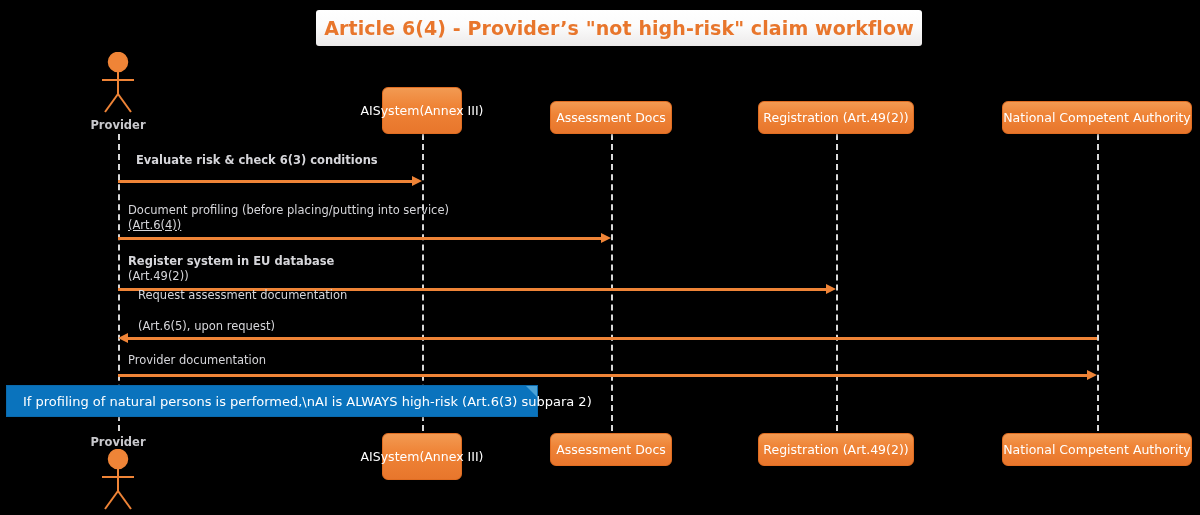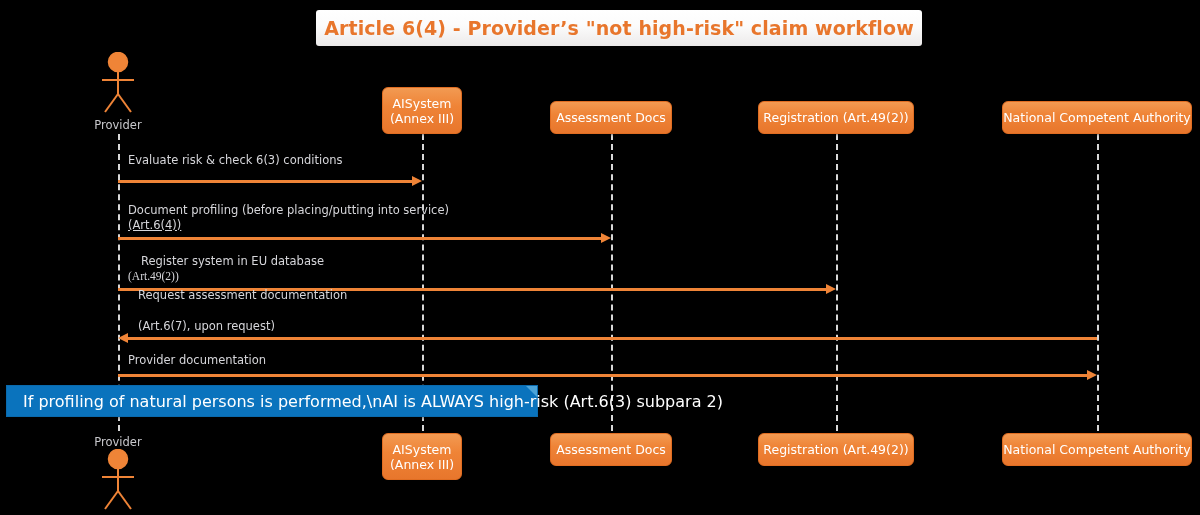--- a/index.html
+++ b/index.html
@@ -43,41 +43,41 @@
     border-left: 2px dashed #d8d8d8;
   }
 
   
   .pbox {
     position: absolute;
     background: linear-gradient(180deg, #f29a52 0%, #ef8437 40%, #e8762c 100%);
     border: 1px solid #e06d22;
     border-radius: 6px;
     display: flex;
-    flex-direction: column;
     align-items: center;
     justify-content: center;
     color: #ffffff;
     font-size: 12.5px;
     line-height: 15px;
     text-align: center;
     box-shadow: 0 1px 2px rgba(0,0,0,0.4);
     padding: 0 8px;
     white-space: nowrap;
   }
 
   
   .actor { position: absolute; }
   .actor svg { display: block; }
   .actor-label {
     position: absolute;
     color: #c8c8cc;
     font-size: 11.5px;
     white-space: nowrap;
     text-align: center;
+    font-weight: bold;
   }
 
   
   .msg-line {
     position: absolute;
     height: 0;
     border-top: 3px solid #ef8437;
   }
   .arrow-head {
     position: absolute;
@@ -95,21 +95,21 @@
     line-height: 15px;
     white-space: pre;
   }
 
   
   .note {
     position: absolute;
     background: #0a73bd;
     border: 1px solid #0a6aad;
     color: #ffffff;
-    font-size: 16px;
+    font-size: 13px;
     display: flex;
     align-items: center;
     padding-left: 16px;
     box-shadow: 0 1px 3px rgba(0,0,0,0.45);
   }
   .note-fold {
     position: absolute;
     width: 0; height: 0;
     border-left: 11px solid transparent;
     border-top: 11px solid #4ba3d8;
@@ -152,36 +152,36 @@
   </div>
 
   <div class="pbox" style="left:758px; top:101px; width:156px; height:33px;">
     <span>Registration (Art.49(2))</span>
   </div>
 
   <div class="pbox" style="left:1002px; top:101px; width:190px; height:33px;">
     <span>National Competent Authority</span>
   </div>
 
-  <div class="msg-label" style="left:128px; top:153px;">Evaluate risk &amp; check 6(3) conditions</div>
+  <div class="msg-label" style="left:136px; top:153px;font-weight:bold;">Evaluate risk &amp; check 6(3) conditions</div>
   <div class="msg-line" style="left:118px; top:180px; width:294px;"></div>
   <div class="arrow-head arrow-right" style="left:412px; top:176px;"></div>
 
   <div class="msg-label" style="left:128px; top:203px;">Document profiling (before placing/putting into service)</div>
   <div class="msg-label" style="left:128px; top:218px;text-decoration:underline;">(Art.6(4))</div>
   <div class="msg-line" style="left:118px; top:237px; width:483px;"></div>
   <div class="arrow-head arrow-right" style="left:601px; top:233px;"></div>
 
-  <div class="msg-label" style="left:141px; top:254px;">Register system in EU database</div>
-  <div class="msg-label" style="left:128px; top:269px;font-family:Liberation Serif, serif;">(Art.49(2))</div>
+  <div class="msg-label" style="left:128px; top:254px;font-weight:bold;">Register system in EU database</div>
+  <div class="msg-label" style="left:128px; top:269px;">(Art.49(2))</div>
   <div class="msg-line" style="left:118px; top:288px; width:708px;"></div>
   <div class="arrow-head arrow-right" style="left:826px; top:284px;"></div>
 
   <div class="msg-label" style="left:138px; top:288px;">Request assessment documentation</div>
-  <div class="msg-label" style="left:138px; top:319px;">(Art.6(7), upon request)</div>
+  <div class="msg-label" style="left:138px; top:319px;">(Art.6(5), upon request)</div>
   <div class="msg-line" style="left:128px; top:337px; width:969px;"></div>
   <div class="arrow-head arrow-left" style="left:118px; top:333px;"></div>
 
   <div class="msg-label" style="left:128px; top:353px;">Provider documentation</div>
   <div class="msg-line" style="left:118px; top:374px; width:969px;"></div>
   <div class="arrow-head arrow-right" style="left:1087px; top:370px;"></div>
 
   <div class="note" style="left:6px; top:385px; width:532px; height:32px;">
     <span class="note-text">If profiling of natural persons is performed,\nAI is ALWAYS high-risk (Art.6(3) subpara 2)</span>
     <span class="note-fold" style="right:0; top:0;"></span>

